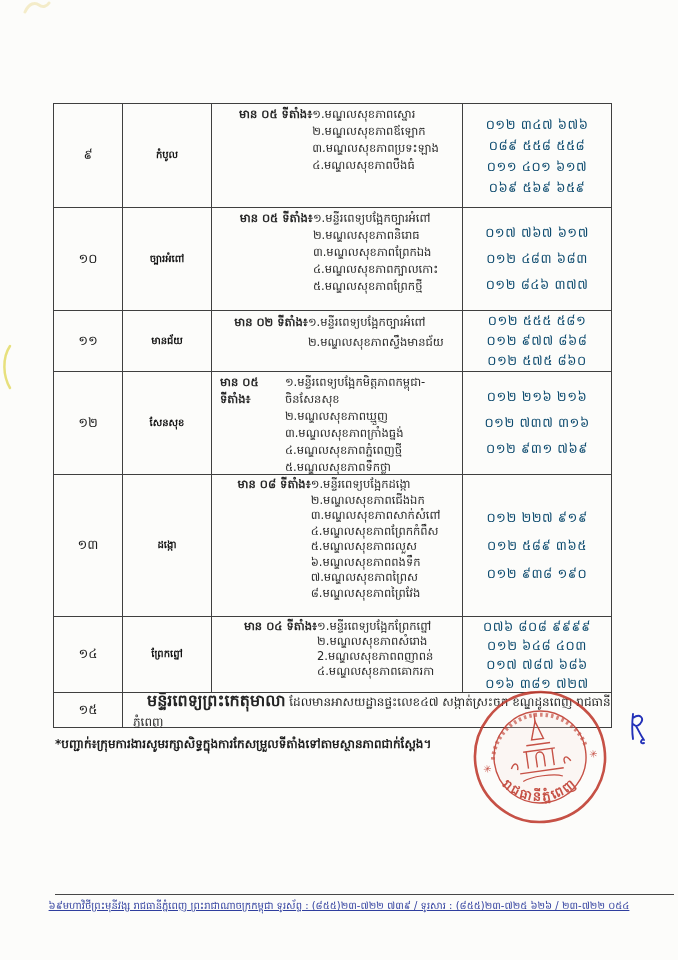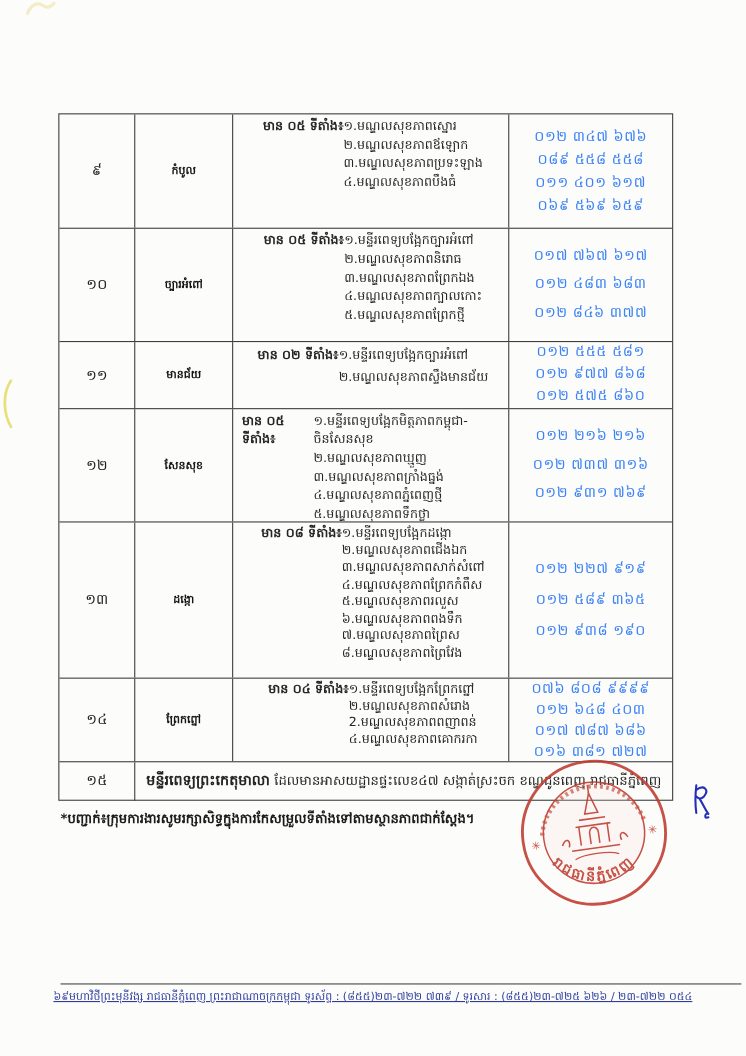--- a/index.html
+++ b/index.html
@@ -17,24 +17,24 @@
     border:1.5px solid #3f3f3f;box-sizing:border-box;background:transparent;
   }
   .trow{display:grid;grid-template-columns:69px 89px 251px 1fr;box-sizing:border-box;border-bottom:1px solid #3f3f3f;}
   .trow:last-child{border-bottom:none;}
   .cell{box-sizing:border-box;border-right:1px solid #3f3f3f;overflow:hidden;}
   .cell:last-child{border-right:none;}
   .cell-no{display:flex;align-items:center;justify-content:center;font-size:13px;color:#1d1d1d;}
   .cell-dist{display:flex;align-items:center;justify-content:center;font-weight:bold;font-size:10px;color:#141414;text-align:center;}
   .cell-loc{padding:2px 4px 2px 8px;display:flex;justify-content:center;font-size:11.5px;color:#262626;}
   .cell-loc .cnt{font-weight:bold;}
-  .cell-phone{display:flex;flex-direction:column;align-items:center;justify-content:center;font-size:13px;letter-spacing:.5px;color:#3b82f6;text-align:center;}
+  .cell-phone{display:flex;flex-direction:column;align-items:center;justify-content:center;font-size:13px;letter-spacing:.5px;color:#0c4a6e;text-align:center;}
   .sumrow{display:grid;grid-template-columns:69px 1fr;box-sizing:border-box;}
   .sumcell{display:flex;align-items:center;padding-left:10px;font-size:12px;box-sizing:border-box;}
-  .sumcell .b{font-weight:bold;font-size:13px;}
+  .sumcell .b{font-weight:bold;font-size:16px;margin-left:14px;}
 
   
   .note{position:absolute;left:55px;top:736px;width:560px;font-size:12px;font-weight:bold;color:#1b1b1b;}
 
   
   .stamp{position:absolute;left:470px;top:687px;width:140px;height:140px;opacity:.88;transform:rotate(-8deg);z-index:5;}
   .penmark{position:absolute;left:627px;top:711px;width:22px;height:36px;z-index:6;}
   .edge-mark{position:absolute;left:0;top:344px;width:12px;height:46px;opacity:.8;}
   .corner-mark{position:absolute;left:23px;top:1px;width:28px;height:13px;opacity:.28;}
 

